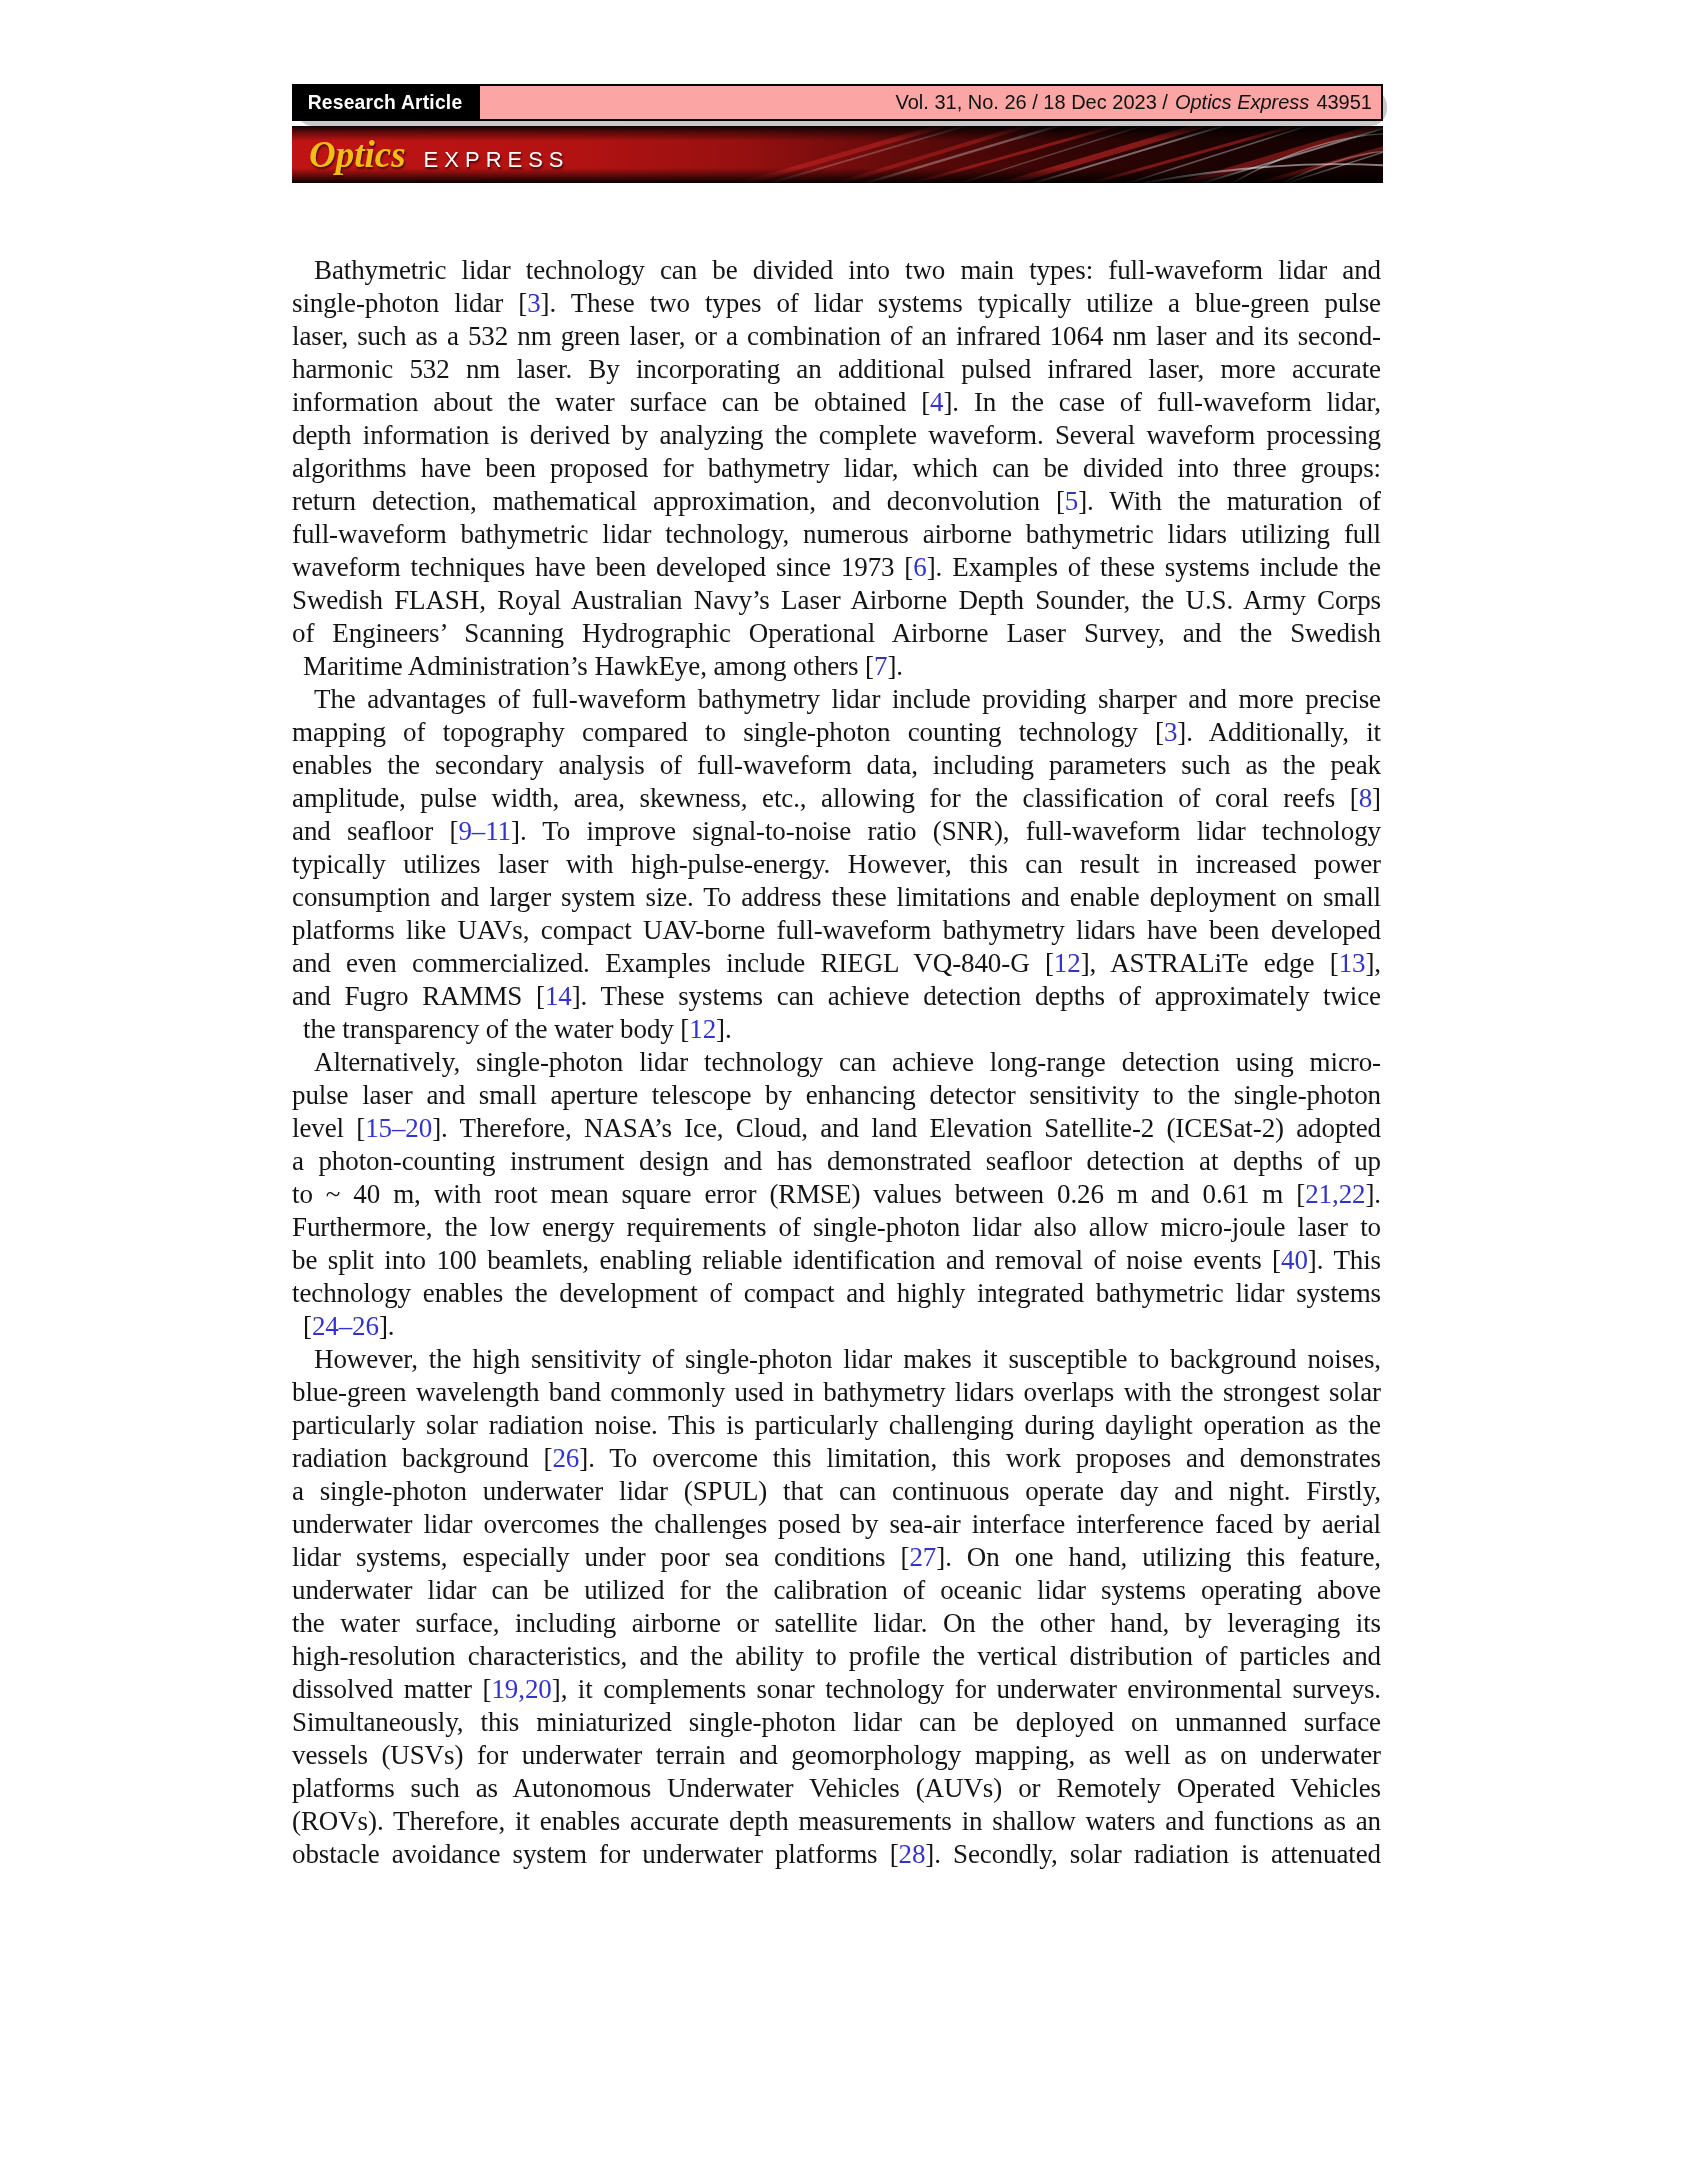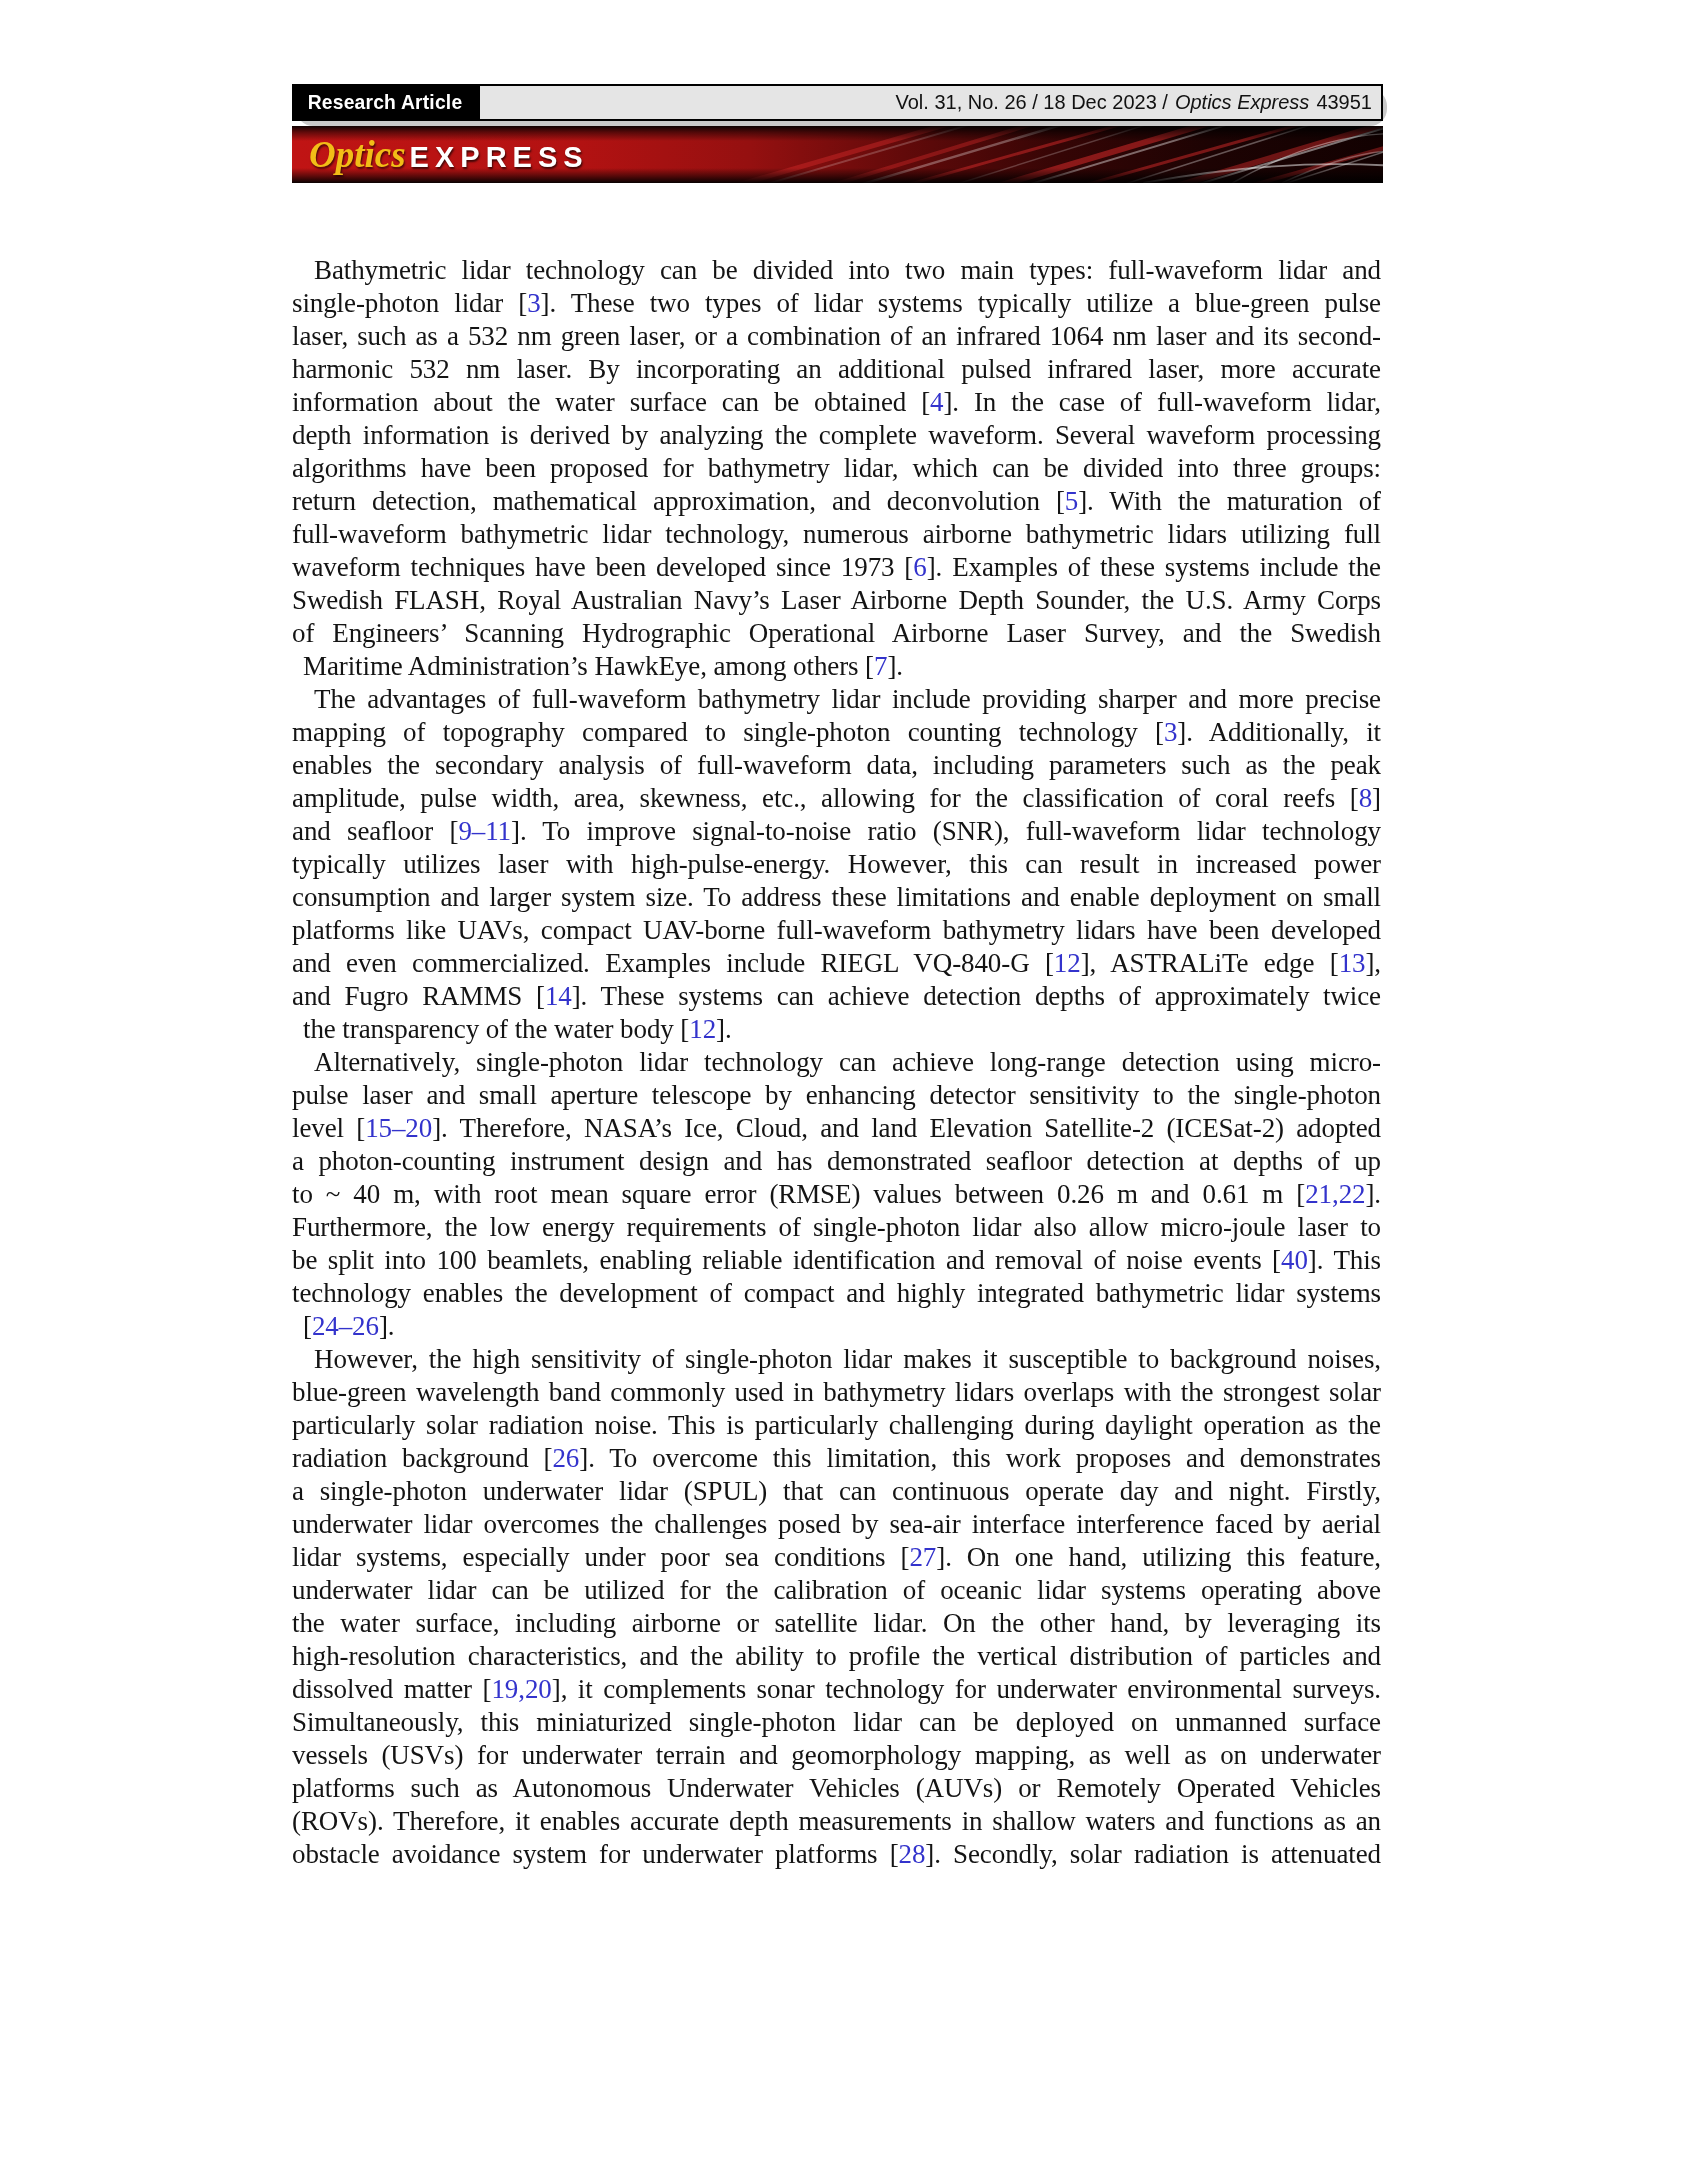--- a/index.html
+++ b/index.html
@@ -12,21 +12,21 @@
     position:absolute;left:292px;top:84px;width:1091px;height:37px;display:flex;
     font-family:"Liberation Sans","DejaVu Sans",sans-serif;
     box-shadow:4px 5px 0 #c9c9c9;
     border-radius:17px;
   }
   .badge{
     width:186px;background:#000000;color:#ffffff;font-weight:bold;font-size:19.3px;
     display:flex;align-items:center;justify-content:center;letter-spacing:0.2px;
   }
   .cite-box{
-    flex:1;background:#e5e5e5;border:2px solid #000000;
+    flex:1;background:#fca5a5;border:2px solid #000000;
     display:flex;align-items:center;justify-content:flex-end;gap:7px;
     padding-right:9px;font-size:20px;color:#111111;white-space:nowrap;
   }
   .journal-italic{font-style:italic;}
   
   .banner{
     position:absolute;left:292px;top:126px;width:1091px;height:57px;overflow:hidden;
     background:linear-gradient(to right,#c01414 0%,#b31212 26%,#951010 42%,#620a0a 56%,#360505 70%,#1d0303 84%,#120101 100%);
   }
   .banner::before{
@@ -38,22 +38,22 @@
   .banner-art{position:absolute;left:0;top:0;width:100%;height:100%;z-index:1;}
   .banner-text{
     position:absolute;left:17px;top:50%;transform:translateY(-52%);
     display:flex;align-items:baseline;z-index:3;
   }
   .brand-optics{
     font-family:"Liberation Serif","DejaVu Serif",serif;font-style:italic;font-weight:bold;
     font-size:37px;color:#f2bd17;text-shadow:1px 2px 2px rgba(0,0,0,0.6);
   }
   .brand-express{
-    font-family:"Liberation Sans","DejaVu Sans",sans-serif;font-weight:bold;
-    font-size:29px;color:#ffffff;letter-spacing:6px;margin-left:4px;
+    font-family:"Liberation Sans","DejaVu Sans",sans-serif;font-weight:normal;
+    font-size:22px;color:#ffffff;letter-spacing:6px;margin-left:18px;
     text-shadow:1px 2px 2px rgba(0,0,0,0.65);
   }
   
   .article{
     position:absolute;left:292px;top:254px;width:1089px;
     font-size:27px;letter-spacing:-0.1px;color:#141414;
   }
   .tline{
     line-height:33px;text-align:justify;text-align-last:justify;
   }

